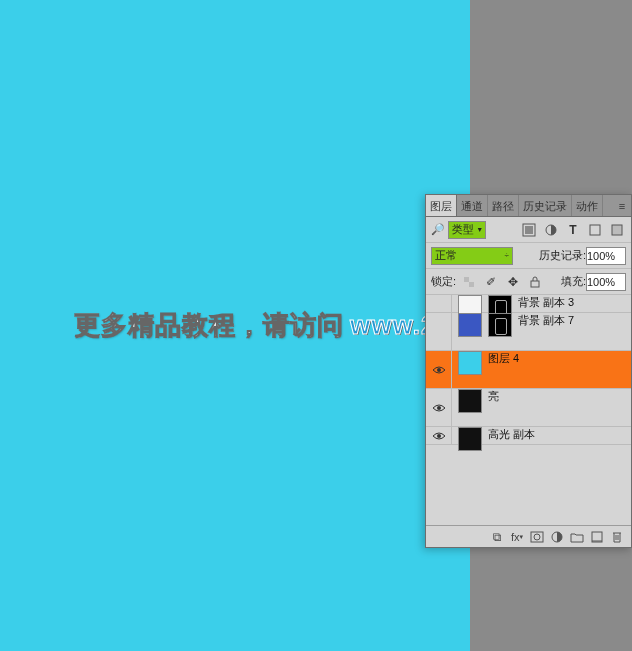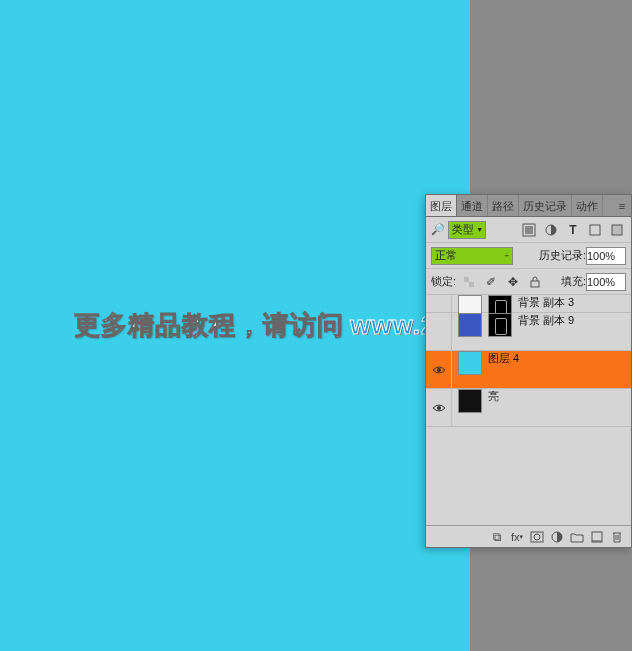--- a/index.html
+++ b/index.html
@@ -133,21 +133,21 @@
       <div class="layer cut">
         <div class="vis"></div>
         <div class="thumb white"></div>
         <div class="mask"></div>
         <div class="lname">背景 副本 3</div>
       </div>
       <div class="layer">
         <div class="vis"></div>
         <div class="thumb blue"></div>
         <div class="mask"></div>
-        <div class="lname">背景 副本 9</div>
+        <div class="lname">背景 副本 7</div>
       </div>
       <div class="layer-selected">
         <div class="vis">
           <svg viewBox="0 0 14 10">
             <path d="M1 5 Q7 -1 13 5 Q7 11 1 5 Z" fill="none" stroke="#333"></path>
             <circle cx="7" cy="5" r="2" fill="#333"></circle>
           </svg>
         </div>
         <div class="thumb cyan"></div>
         <div class="lname">图层 4</div>
@@ -155,20 +155,30 @@
       <div class="layer">
         <div class="vis">
           <svg viewBox="0 0 14 10">
             <path d="M1 5 Q7 -1 13 5 Q7 11 1 5 Z" fill="none" stroke="#333"></path>
             <circle cx="7" cy="5" r="2" fill="#333"></circle>
           </svg>
         </div>
         <div class="thumb black"></div>
         <div class="lname">亮</div>
       </div>
+      <div class="layer cut">
+        <div class="vis">
+          <svg viewBox="0 0 14 10">
+            <path d="M1 5 Q7 -1 13 5 Q7 11 1 5 Z" fill="none" stroke="#333"></path>
+            <circle cx="7" cy="5" r="2" fill="#333"></circle>
+          </svg>
+        </div>
+        <div class="thumb black"></div>
+        <div class="lname">高光 副本</div>
+      </div>
     </div>
 
   <div class="footer">
     <div class="fbtn">⧉</div>
     <div class="fbtn" style="font-size:11px">fx<span style="font-size:7px">▾</span></div>
     <div class="fbtn">
         <svg width="14" height="14" viewBox="0 0 14 14">
           <rect x="1" y="2" width="12" height="10" fill="none" stroke="#555"></rect>
           <circle cx="7" cy="7" r="3" fill="none" stroke="#555"></circle>
         </svg>

